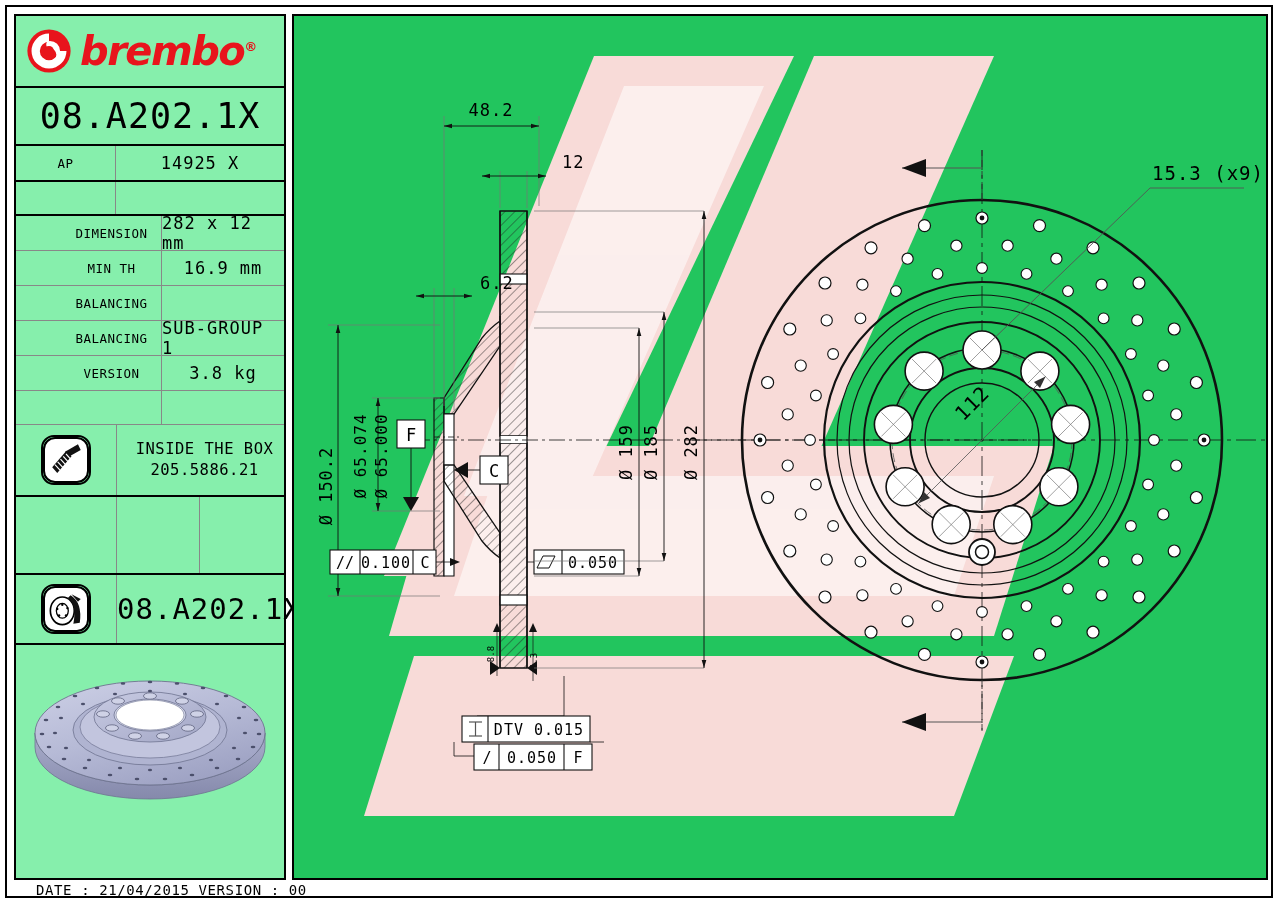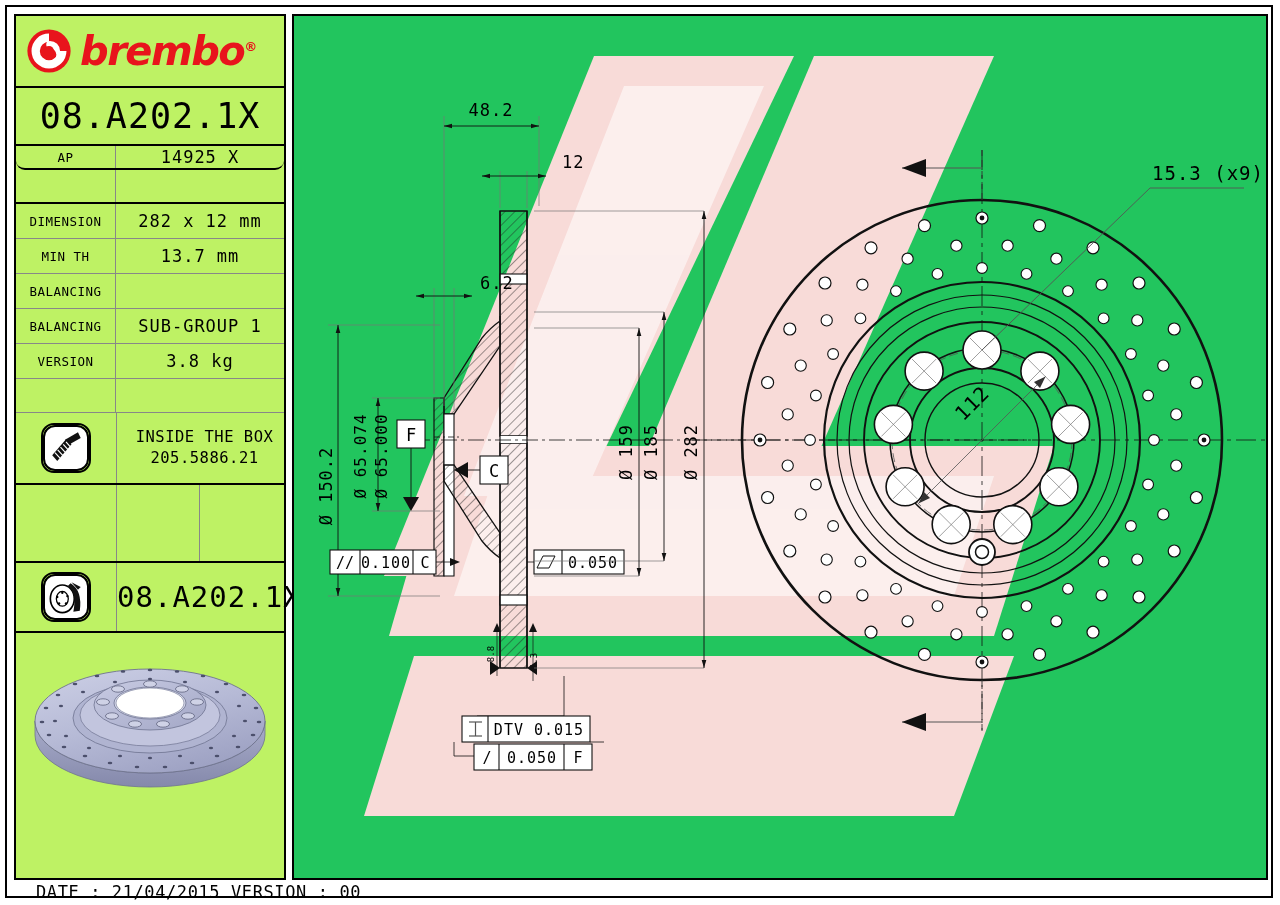--- a/index.html
+++ b/index.html
@@ -3,36 +3,36 @@
 <meta charset="utf-8">
 <style>
   html,body{margin:0;padding:0;background:#fff;}
   body{width:1280px;height:905px;font-family:"DejaVu Sans Mono","Liberation Mono",monospace;color:#000;}
   #sheet{position:relative;width:1280px;height:905px;background:#ffffff;overflow:hidden;}
 
   
   .outer-frame{position:absolute;left:5px;top:5px;width:1268px;height:893px;border:2px solid #000;box-sizing:border-box;}
 
   
-  .titleblock{position:absolute;left:14px;top:14px;width:272px;height:866px;border:2px solid #000;box-sizing:border-box;background:#bef264;}
+  .titleblock{position:absolute;left:14px;top:14px;width:272px;height:866px;border:2px solid #000;box-sizing:border-box;background:#86efac;}
   .tb-row{border-bottom:2px solid #000;box-sizing:border-box;display:flex;}
-  .tb-row.thin{border-bottom:1px solid #888;}
+  .tb-row.thin{border-bottom:1px solid #888;padding-left:46px;}
   .tb-cellL{width:100px;flex:0 0 100px;border-right:1px solid #888;box-sizing:border-box;display:flex;align-items:center;justify-content:center;font-size:12.5px;letter-spacing:.5px;}
   .tb-cellR{flex:1;box-sizing:border-box;display:flex;align-items:center;justify-content:center;font-size:17px;letter-spacing:1px;}
 
   
   .logo-row{height:72px;border-bottom:2px solid #000;display:flex;align-items:center;padding-left:10px;box-sizing:border-box;}
   .logo-mark{width:46px;height:46px;flex:0 0 46px;margin-right:8px;}
   .logo-word{font-family:"DejaVu Sans","Liberation Sans",sans-serif;font-weight:bold;font-style:italic;font-size:40px;color:#e8141c;letter-spacing:-1.5px;line-height:1;position:relative;}
   .logo-reg{font-size:13px;vertical-align:super;font-style:normal;}
 
   
   .pn-row{height:56px;border-bottom:2px solid #000;display:flex;align-items:center;justify-content:center;font-size:35px;letter-spacing:1px;}
 
-  .ap-row{height:24px;border-radius:9px;}
+  .ap-row{height:36px;}
   .blank-row{height:34px;}
   .spec-row{height:35px;}
   .blank-row2{height:34px;}
 
   
   .box-row{height:72px;border-bottom:2px solid #000;display:flex;box-sizing:border-box;gap:8px;}
   .box-icon-cell{width:100px;flex:0 0 100px;border-right:1px solid #888;display:flex;align-items:center;justify-content:center;}
   .box-text-cell{flex:1;display:flex;flex-direction:column;align-items:center;justify-content:center;font-size:15.5px;line-height:1.35;letter-spacing:.5px;}
 
   .tri-row{height:78px;border-bottom:2px solid #000;display:flex;box-sizing:border-box;}
@@ -43,21 +43,21 @@
   .disc-row{height:70px;border-bottom:2px solid #000;display:flex;box-sizing:border-box;}
   .disc-icon-cell{width:100px;flex:0 0 100px;border-right:1px solid #888;display:flex;align-items:center;justify-content:center;}
   .disc-text-cell{flex:1;display:flex;align-items:center;justify-content:center;font-size:29px;letter-spacing:1px;}
 
   .render-row{height:auto;flex:1;display:flex;align-items:center;justify-content:center;}
   .render-cell{width:100%;height:176px;display:flex;align-items:center;justify-content:center;}
 
   .icon-rounded{width:50px;height:50px;border:2.2px solid #000;border-radius:13px;box-sizing:border-box;display:block;}
 
   
-  .footer{position:absolute;left:36px;top:882px;font-size:17px;letter-spacing:.6px;}
+  .footer{position:absolute;left:36px;top:882px;font-size:14px;letter-spacing:.6px;}
 
   
   .drawarea{position:absolute;left:292px;top:14px;width:976px;height:866px;border:2px solid #000;box-sizing:border-box;overflow:hidden;background:#22c55e;}
   .drawsvg{position:absolute;left:0;top:0;}
   .wm{position:absolute;left:0;top:0;opacity:1;}
 </style>
 </head>
 <body>
 
 <div id="sheet">
@@ -88,21 +88,21 @@
       <div class="tb-cellL"></div>
       <div class="tb-cellR"></div>
     </div>
 
     <div class="tb-row thin spec-row">
       <div class="tb-cellL">DIMENSION</div>
       <div class="tb-cellR">282 x 12 mm</div>
     </div>
     <div class="tb-row thin spec-row">
       <div class="tb-cellL">MIN TH</div>
-      <div class="tb-cellR">13.7 mm</div>
+      <div class="tb-cellR">16.9 mm</div>
     </div>
     <div class="tb-row thin spec-row">
       <div class="tb-cellL">BALANCING</div>
     </div>
     <div class="tb-row thin spec-row">
       <div class="tb-cellL">BALANCING</div>
       <div class="tb-cellR">SUB-GROUP 1</div>
     </div>
     <div class="tb-row thin spec-row">
       <div class="tb-cellL">VERSION</div>

